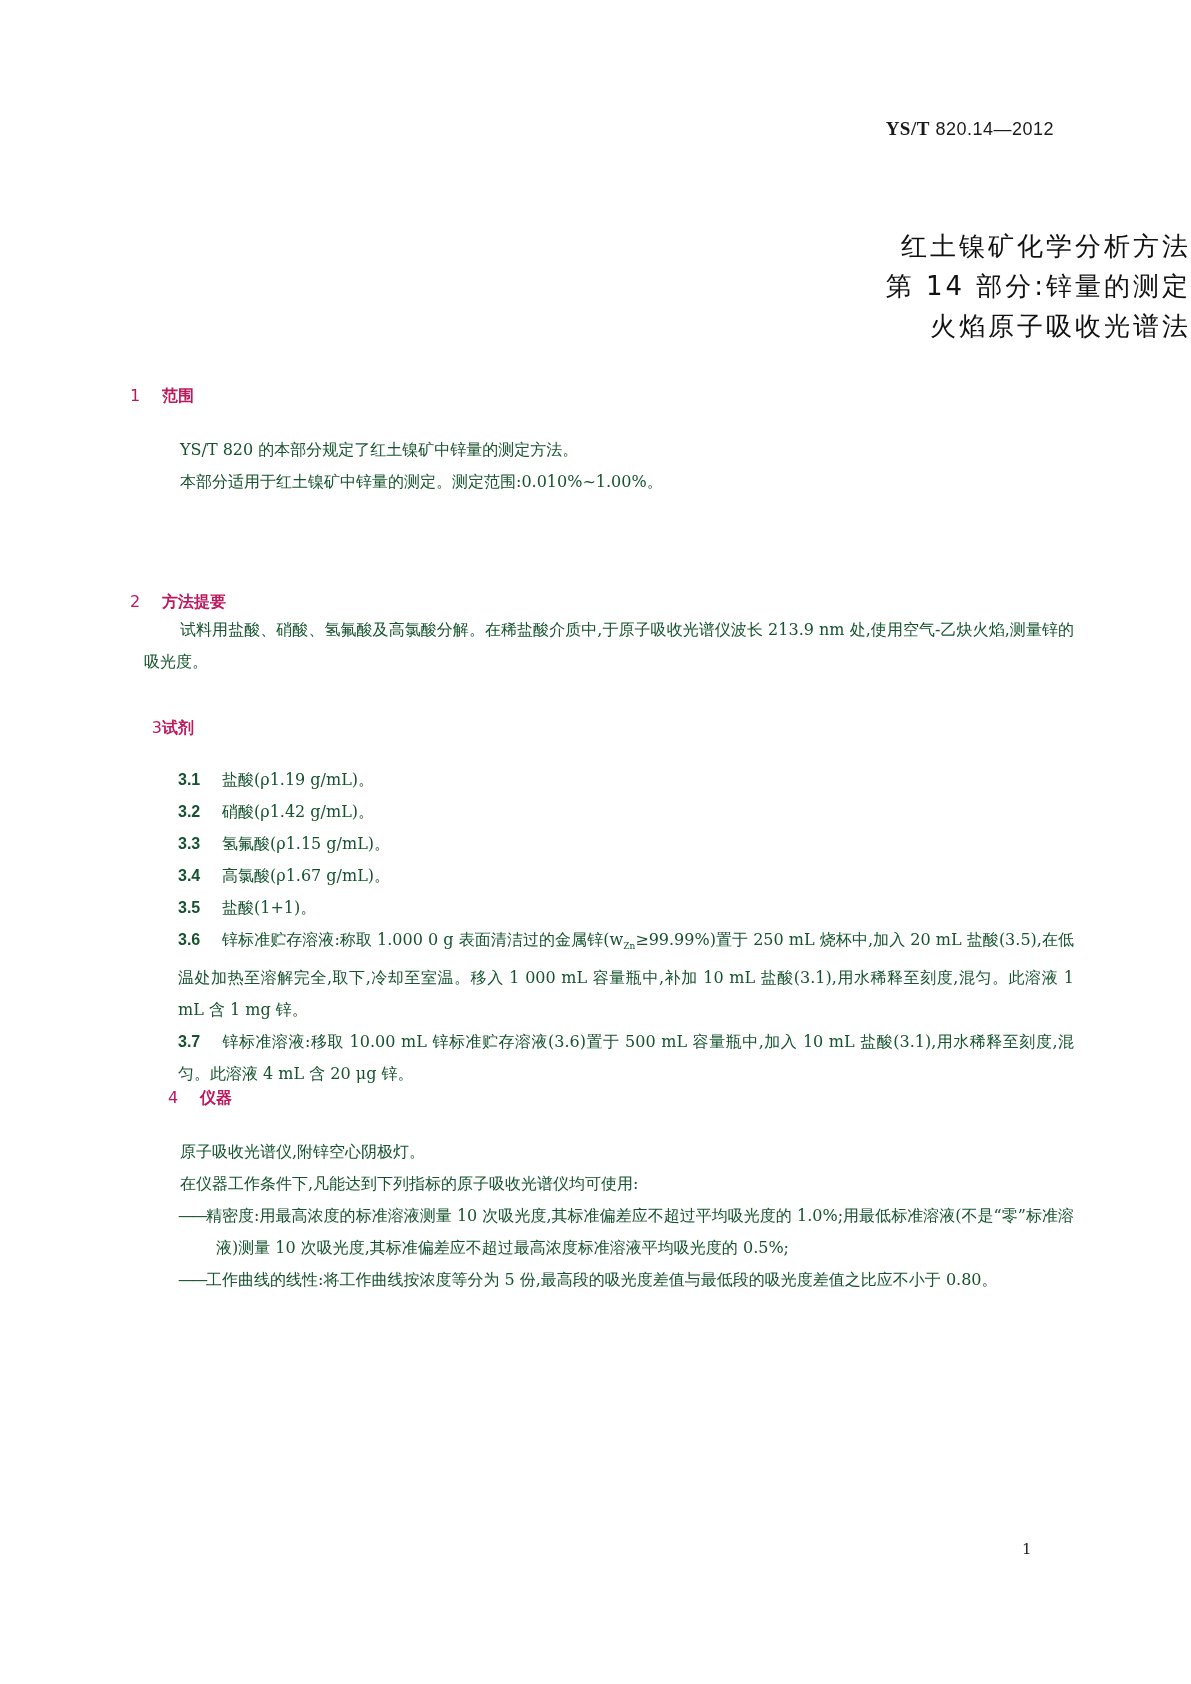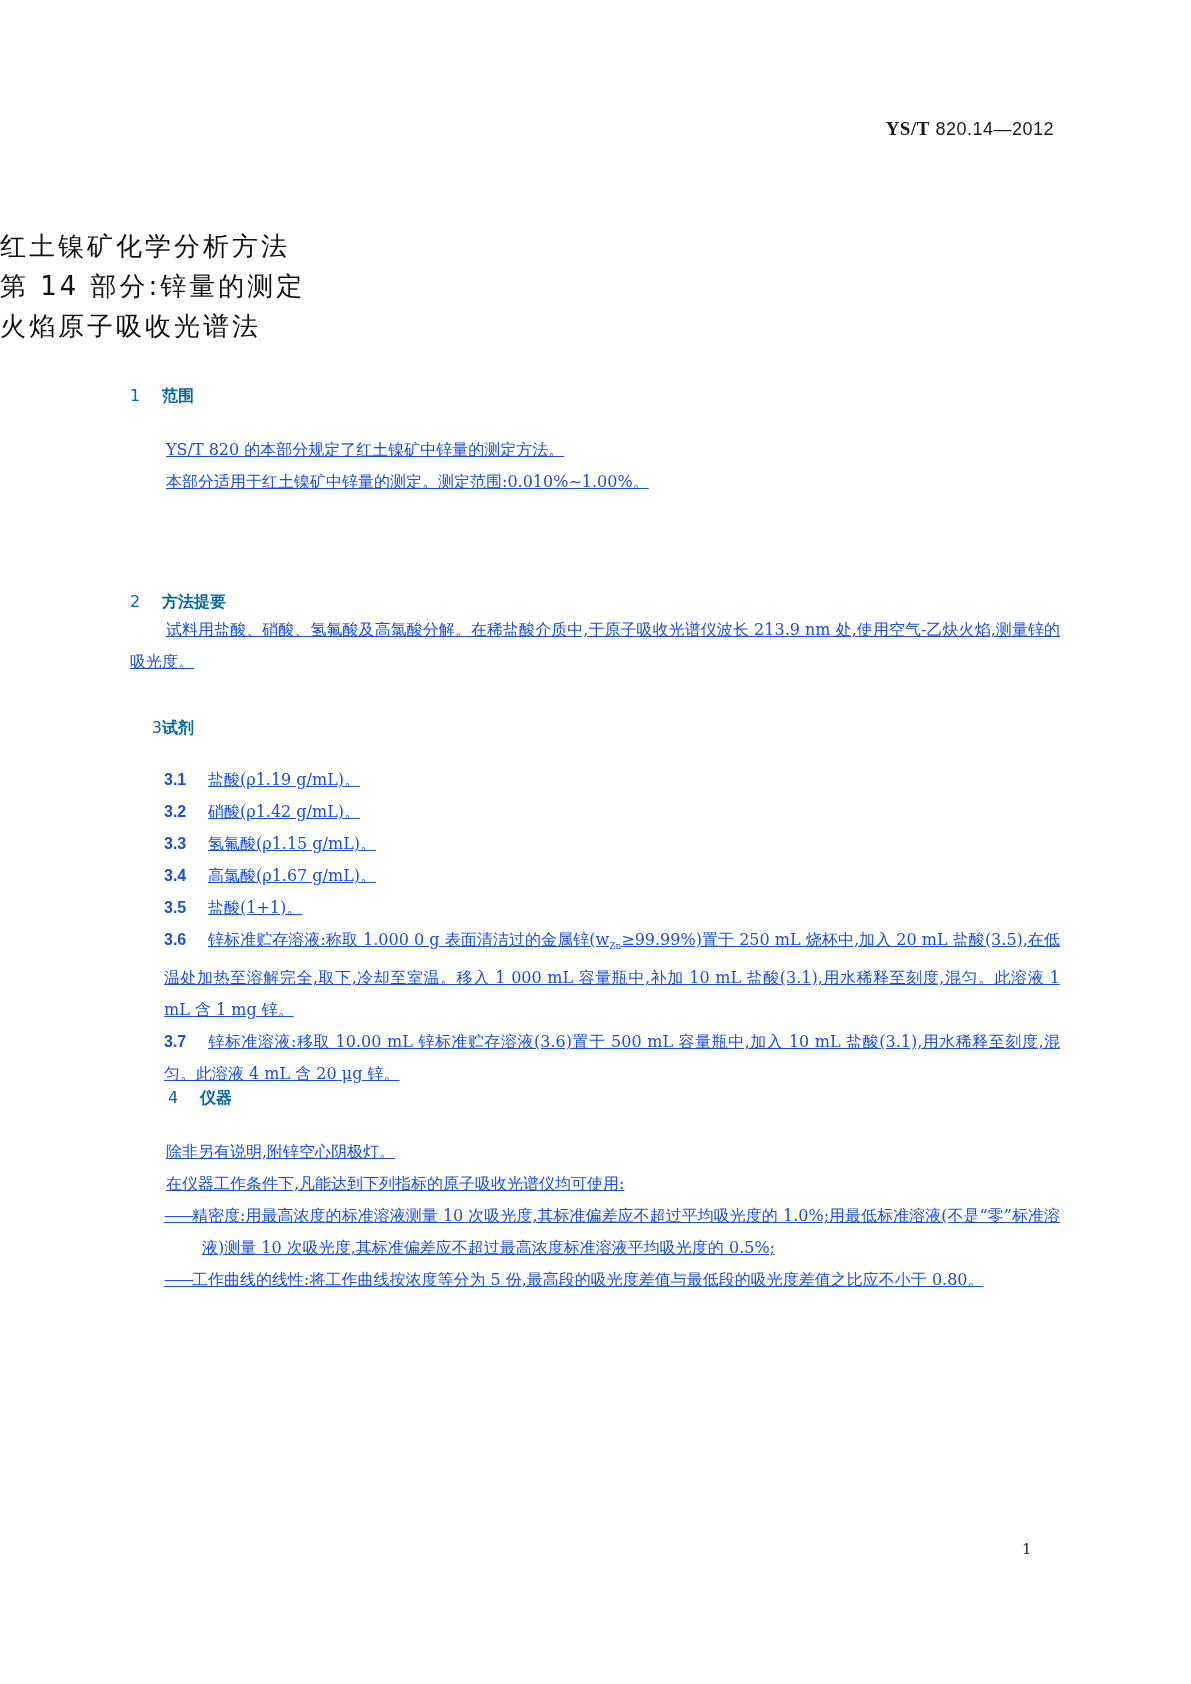--- a/index.html
+++ b/index.html
@@ -8,36 +8,35 @@
       font-family: "DejaVu Serif", "Liberation Serif", serif;
       color: #1a1a1a;
     }
     .std-code {
       position: absolute; top: 118px; right: 137px;
       font-family: "Liberation Sans", "DejaVu Sans", sans-serif;
       font-size: 18px; letter-spacing: 0.5px;
     }
     .std-code .prefix { font-family: "Liberation Serif", serif; font-weight: bold; font-size: 19px; }
     .title-block {
-      position: absolute; top: 226px; left: 0; width: 1191px; text-align: left;
+      position: absolute; top: 226px; left: 0; width: 1191px; text-align: right;
       font-family: "DejaVu Sans", "Liberation Sans", sans-serif;
       font-size: 26px; line-height: 40px; letter-spacing: 3px; color: #111;
     }
     .title-block div { margin: 0; }
     .section-heading {
       position: absolute; left: 130px;
       font-family: "DejaVu Sans", "Liberation Sans", sans-serif;
-      font-size: 16px; font-weight: bold; color: #0369a1;
+      font-size: 16px; font-weight: bold; color: #be185d;
     }
     .section-heading .num { display: inline-block; width: 32px; font-weight: normal; }
     .para {
-      position: absolute; left: 130px; width: 930px;
-      font-size: 16px; line-height: 32px; color: #1d4ed8;
+      position: absolute; left: 144px; width: 930px;
+      font-size: 16px; line-height: 32px; color: #14532d;
       text-align: justify;
-      text-decoration: underline;
     }
     .indent { text-indent: 36px; }
     .clause { position: relative; margin-left: 34px; }
     .clause .cnum {
       display: inline-block; width: 44px;
       font-family: "Liberation Sans", "DejaVu Sans", sans-serif; font-weight: bold;
     }
     .dash-item { padding-left: 72px; text-indent: -38px; }
     .dash-item .dash { letter-spacing: -2px; }
     .page-num {
@@ -84,19 +83,19 @@
   <div class="clause"><span class="cnum">3.4</span><span>高氯酸(ρ1.67 g/mL)。</span></div>
   <div class="clause"><span class="cnum">3.5</span><span>盐酸(1+1)。</span></div>
   <div class="clause"><span class="cnum">3.6</span><span>锌标准贮存溶液:称取 1.000 0 g 表面清洁过的金属锌(w</span><sub>Zn</sub><span>≥99.99%)置于 250 mL 烧杯中,加入 20 mL 盐酸(3.5),在低温处加热至溶解完全,取下,冷却至室温。移入 1 000 mL 容量瓶中,补加 10 mL 盐酸(3.1),用水稀释至刻度,混匀。此溶液 1 mL 含 1 mg 锌。</span></div>
   <div class="clause"><span class="cnum">3.7</span><span>锌标准溶液:移取 10.00 mL 锌标准贮存溶液(3.6)置于 500 mL 容量瓶中,加入 10 mL 盐酸(3.1),用水稀释至刻度,混匀。此溶液 4 mL 含 20 μg 锌。</span></div>
 </div>
 
 <div class="section-heading" style="top:1088px;margin-left:38px;">
   <span class="num">4</span><span>仪器</span>
 </div>
 <div class="para" style="top:1136px;">
-  <div class="indent">除非另有说明,附锌空心阴极灯。</div>
+  <div class="indent">原子吸收光谱仪,附锌空心阴极灯。</div>
   <div class="indent">在仪器工作条件下,凡能达到下列指标的原子吸收光谱仪均可使用:</div>
   <div class="dash-item"><span class="dash">——</span><span>精密度:用最高浓度的标准溶液测量 10 次吸光度,其标准偏差应不超过平均吸光度的 1.0%;用最低标准溶液(不是“零”标准溶液)测量 10 次吸光度,其标准偏差应不超过最高浓度标准溶液平均吸光度的 0.5%;</span></div>
   <div class="dash-item"><span class="dash">——</span><span>工作曲线的线性:将工作曲线按浓度等分为 5 份,最高段的吸光度差值与最低段的吸光度差值之比应不小于 0.80。</span></div>
 </div>
 
 <div class="page-num">1</div>
 
 </body></html>

